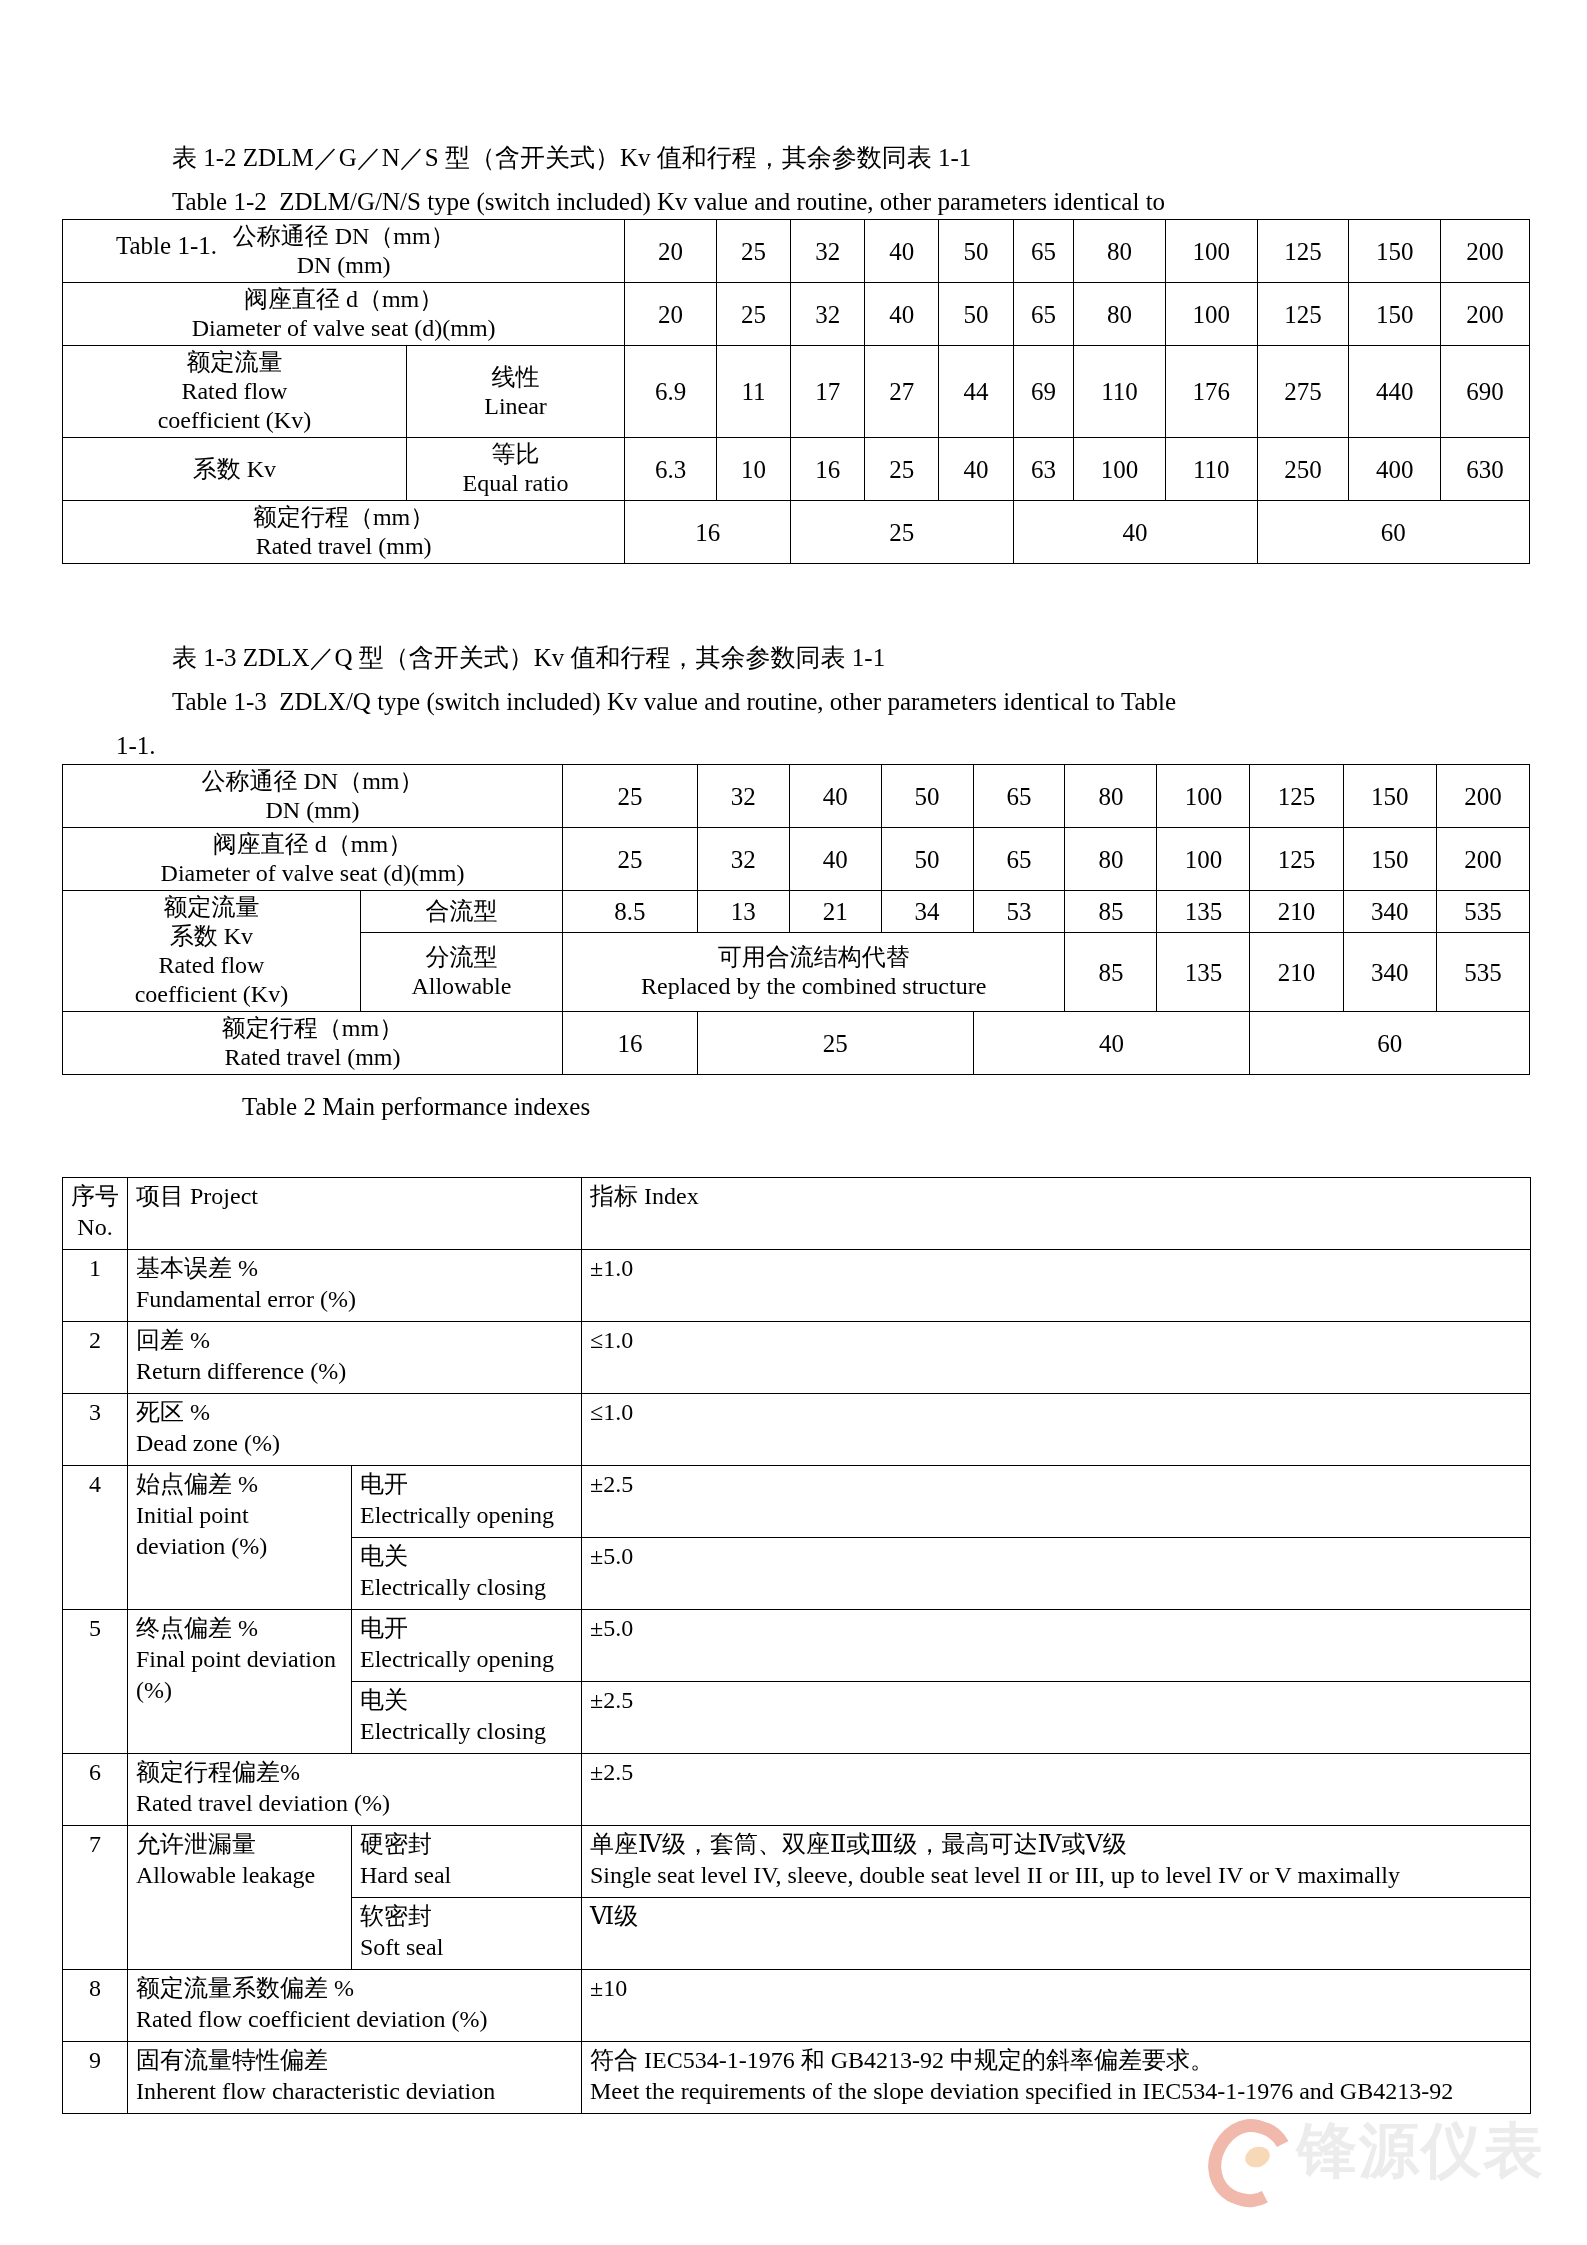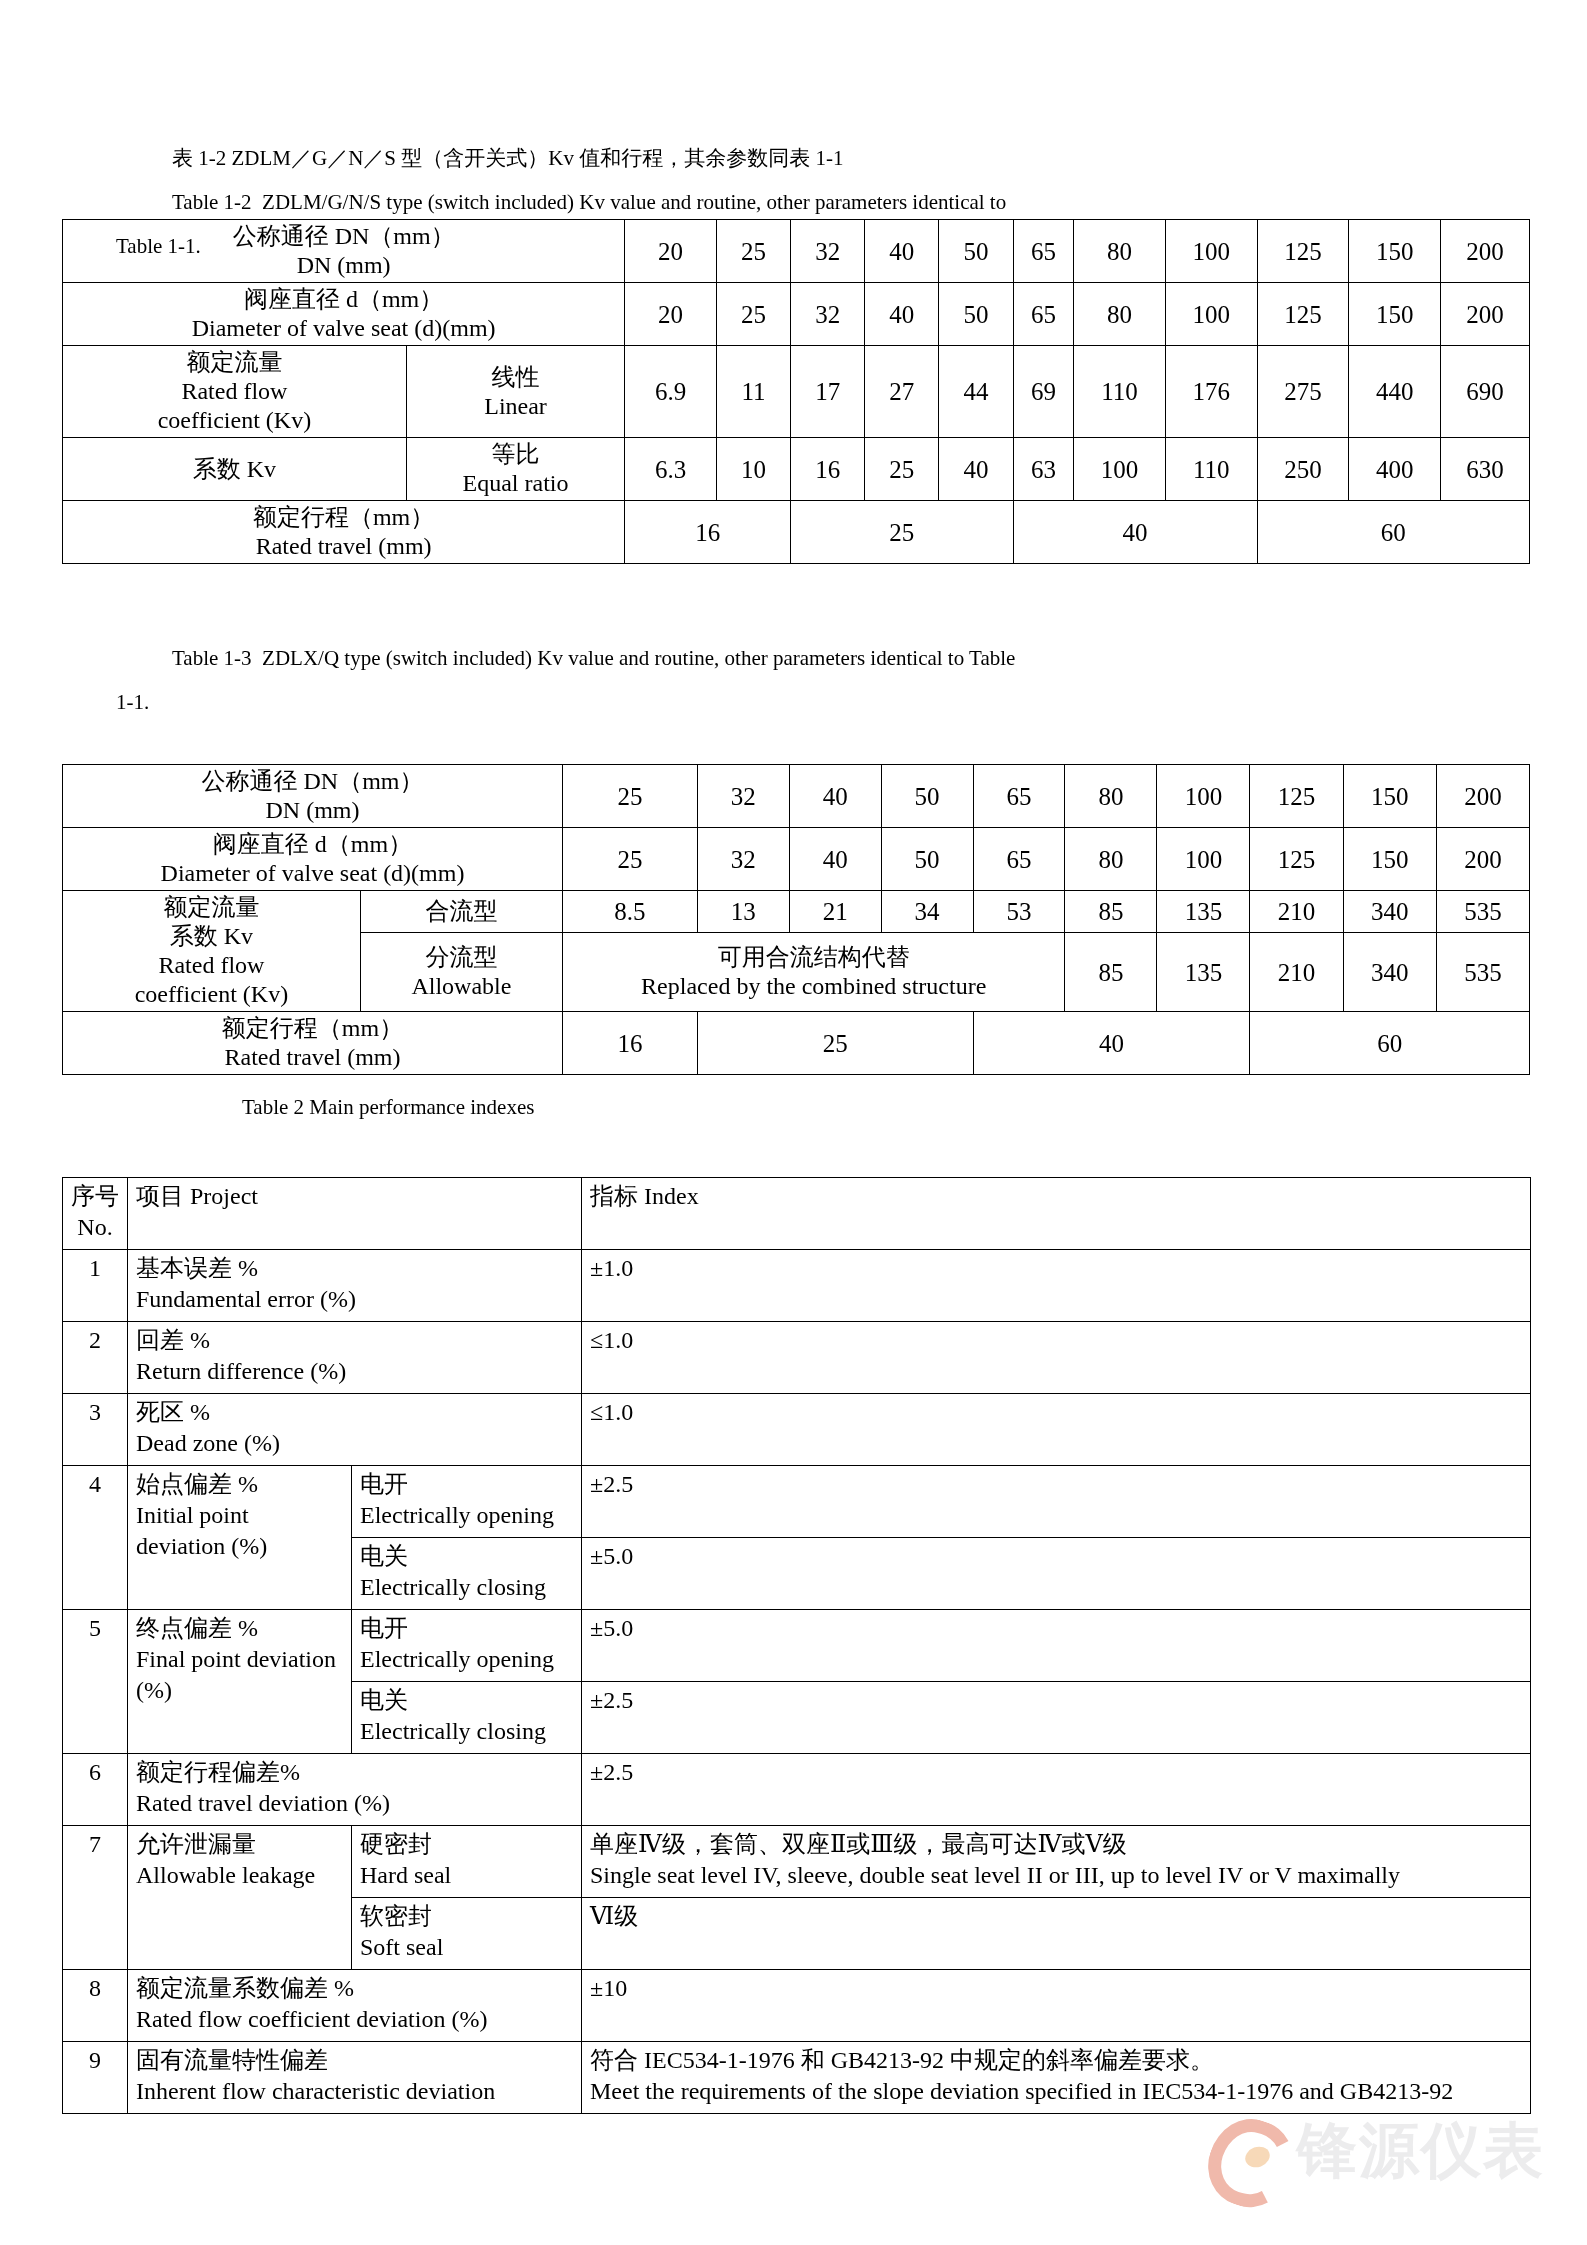--- a/index.html
+++ b/index.html
@@ -17,21 +17,21 @@
   }
   .page {
     position: absolute;
     left: 0; top: 0;
     width: 1587px;
     height: 2245px;
   }
 
   
   .caption {
-    font-size: 21px;
+    font-size: 25px;
     line-height: 44px;
     white-space: pre-wrap;
   }
   .cap-cn { margin-left: 172px; }
   .cap-en { margin-left: 172px; }
   .cap-en-cont { margin-left: 116px; }
 
   
   table.doc {
     border-collapse: collapse;
@@ -228,20 +228,21 @@
           <td class="num" colspan="2">16</td>
           <td class="num" colspan="3">25</td>
           <td class="num" colspan="3">40</td>
           <td class="num" colspan="3">60</td>
         </tr>
       </tbody>
     </table>
   </div>
 
   <div class="block-pos" style="left:0; top:636px; width:1587px;">
+    <div class="caption cap-cn">表 1-3 ZDLX／Q 型（含开关式）Kv 值和行程，其余参数同表 1-1</div>
     <div class="caption cap-en">Table 1-3  ZDLX/Q type (switch included) Kv value and routine, other parameters identical to Table</div>
     <div class="caption cap-en-cont">1-1.</div>
   </div>
 
   <div class="block-pos" style="left:62px; top:764px;">
     <table class="doc">
       <colgroup>
         <col style="width:243px">
         <col style="width:165px">
         <col style="width:110px">

